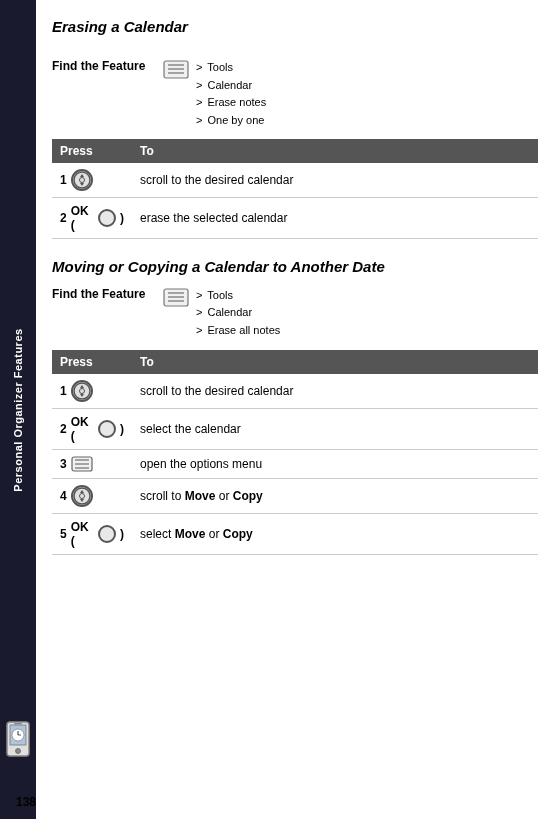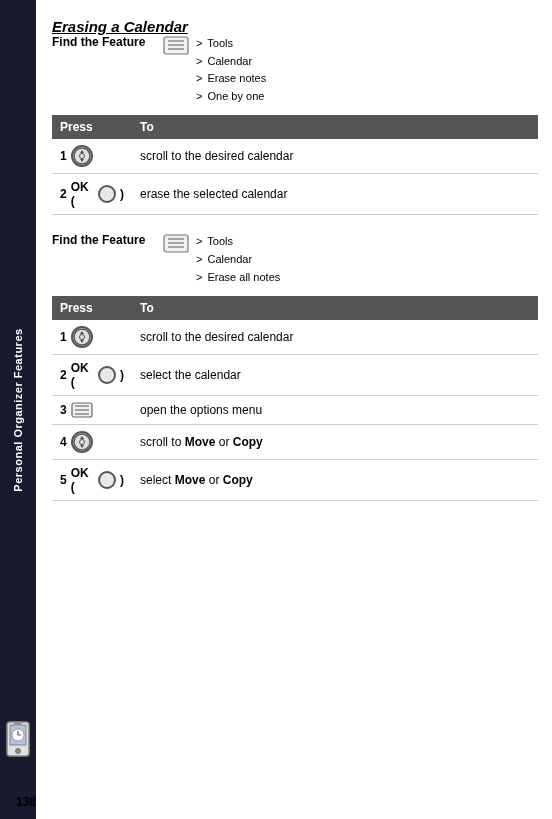--- a/index.html
+++ b/index.html
@@ -52,23 +52,22 @@
       right: 0;
       bottom: 0;
       padding: 18px 14px 14px 16px;
     }
 
     
     .section-title {
       font-size: 15px;
       font-weight: bold;
       font-style: italic;
-      margin-bottom: 0;
-      color: #000;
-      text-decoration: underline;
+      margin-bottom: 24px;
+      color: #000;
     }
 
     .find-feature-row {
       display: flex;
       align-items: flex-start;
       margin-bottom: 10px;
     }
 
     .find-feature-label {
       font-size: 12px;
@@ -283,20 +282,21 @@
               <span class="ok-label">)</span>
             </div>
           </td>
           <td>erase the selected calendar</td>
         </tr>
       </tbody>
     </table>
   </div>
 
   <div class="section2">
+    <div class="section-title-large">Moving or Copying a Calendar to Another Date</div>
 
     <div class="find-feature-row">
       <span class="find-feature-label">Find the Feature</span>
       <div class="find-feature-icon">
         <svg width="26" height="20" viewBox="0 0 26 20">
           <rect x="1" y="1" width="24" height="17" rx="2" fill="#f0f0f0" stroke="#777" stroke-width="1.2"></rect>
           <line x1="5" y1="5" x2="21" y2="5" stroke="#555" stroke-width="1"></line>
           <line x1="5" y1="9" x2="21" y2="9" stroke="#555" stroke-width="1"></line>
           <line x1="5" y1="13" x2="21" y2="13" stroke="#555" stroke-width="1"></line>
         </svg>

